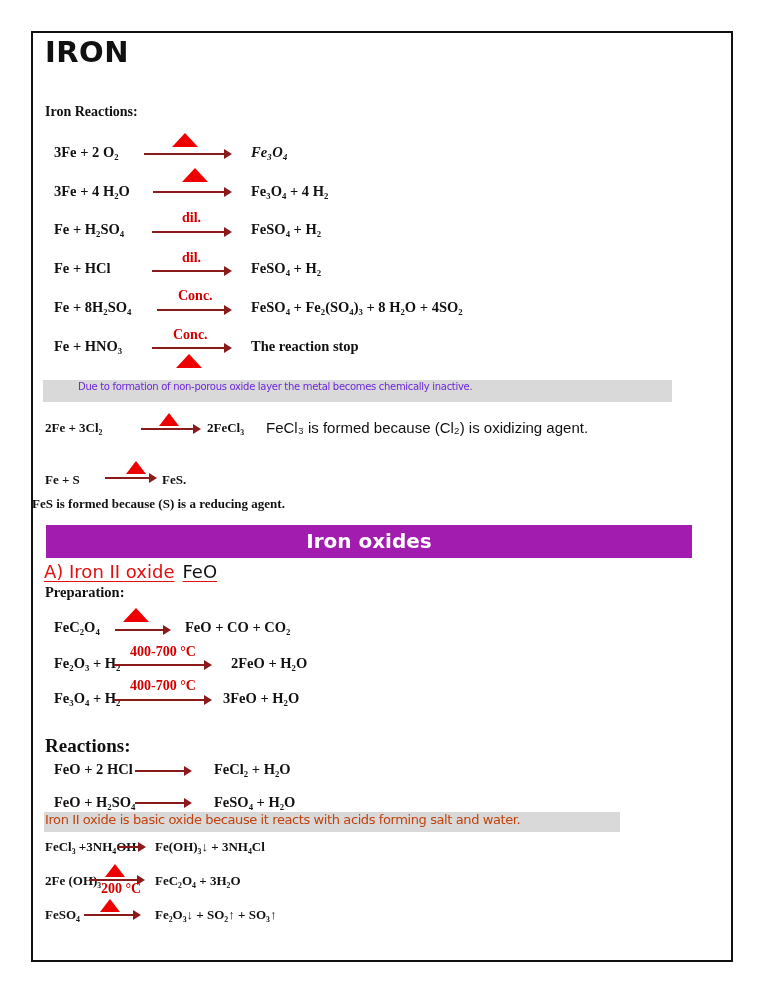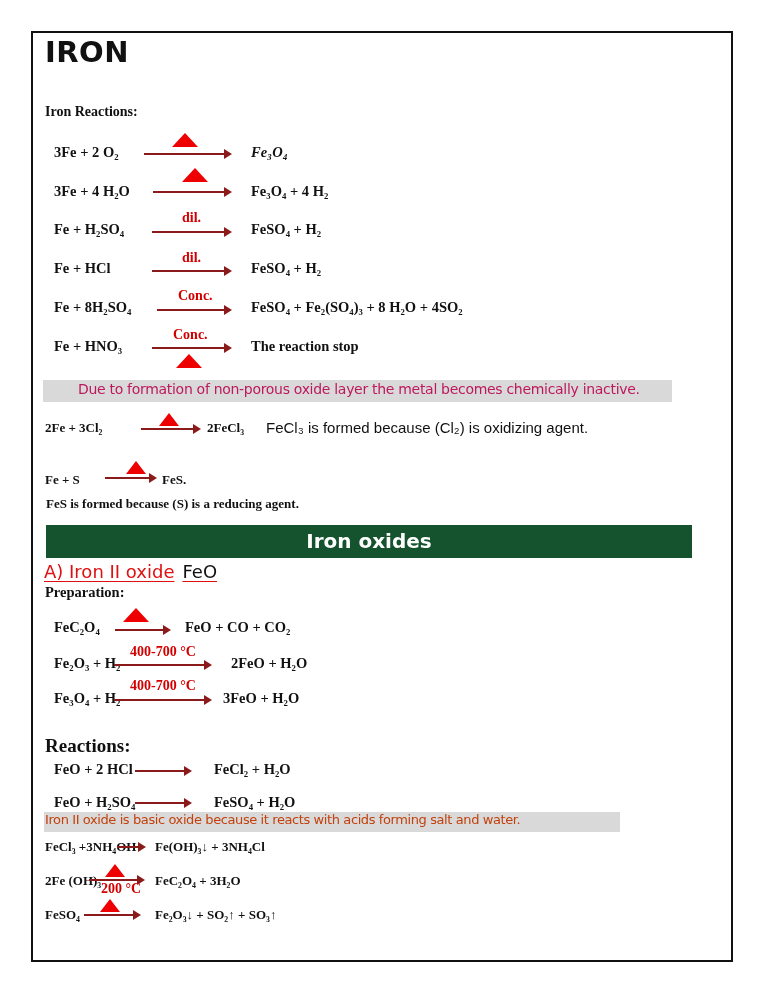--- a/index.html
+++ b/index.html
@@ -10,22 +10,22 @@
     .serif { font-family: "Liberation Serif", serif; font-weight: bold; }
     .sub-h { font-size: 14px; }
     .eq { font-size: 14.5px; margin-left: 9px; }
     .eq-small { font-size: 13px; }
     .arrow { position: absolute; height: 2px; background: #8b1a1a; }
     .arrow::after { content: ""; position: absolute; right: -6px; top: -4px; border-left: 8px solid #8b1a1a; border-top: 5px solid transparent; border-bottom: 5px solid transparent; }
     .tri { position: absolute; width: 0; height: 0; border-left: 13px solid transparent; border-right: 13px solid transparent; border-bottom: 14px solid #ee0000; }
     .tri-s { border-left: 10px solid transparent; border-right: 10px solid transparent; border-bottom: 13px solid #ee0000; }
     .cond { position: absolute; color: #d40000; font-family: "Liberation Serif", serif; font-weight: bold; font-size: 14px; white-space: nowrap; }
     .note-bar { position: absolute; left: 43px; top: 380px; width: 629px; height: 22px; background: #d9d9d9; }
-    .note-text { left: 78px; top: 381px; font-family: "DejaVu Sans", sans-serif; font-size: 14px; color: #be185d; letter-spacing: -0.3px; }
-    .black-bar { position: absolute; left: 46px; top: 525px; width: 646px; height: 33px; background: #14532d; color: #fff; text-align: center; font-family: "DejaVu Sans", sans-serif; font-weight: bold; font-size: 20px; line-height: 33px; }
+    .note-text { left: 78px; top: 381px; font-family: "DejaVu Sans", sans-serif; font-size: 10px; color: #6d28d9; letter-spacing: -0.3px; }
+    .black-bar { position: absolute; left: 46px; top: 525px; width: 646px; height: 33px; background: #a21caf; color: #fff; text-align: center; font-family: "DejaVu Sans", sans-serif; font-weight: bold; font-size: 20px; line-height: 33px; }
     .red-head { left: 44px; top: 561px; font-family: "DejaVu Sans", sans-serif; font-size: 18px; color: #e01010; text-decoration: underline; text-underline-offset: 3px; }
     .red-head .feo { color: #111; margin-left: 8px; }
     .basic-bar { position: absolute; left: 44px; top: 812px; width: 576px; height: 20px; background: #d9d9d9; }
     .basic-text { left: 45px; top: 812px; font-family: "DejaVu Sans", sans-serif; font-size: 13px; color: #c2410c; letter-spacing: -0.4px; }
     .inline-sans { font-family: "Liberation Sans", sans-serif; font-weight: normal; font-size: 15px; }
   </style>
 </head>
 <body>
 
 <div class="page-box"></div>
@@ -71,21 +71,21 @@
 <div class="abs serif eq-small" style="left:45px;top:420px;">2Fe + 3Cl₂</div>
 <div class="tri tri-s" style="left:159px;top:413px;"></div>
 <div class="arrow" style="left:141px;top:428px;width:54px;"></div>
 <div class="abs serif eq-small" style="left:207px;top:420px;">2FeCl₃</div>
 <div class="abs inline-sans" style="left:266px;top:419px;">FeCl₃ is formed because (Cl₂) is oxidizing agent.</div>
 
 <div class="abs serif eq-small" style="left:45px;top:472px;">Fe + S</div>
 <div class="tri tri-s" style="left:126px;top:461px;"></div>
 <div class="arrow" style="left:105px;top:477px;width:46px;"></div>
 <div class="abs serif eq-small" style="left:162px;top:472px;">FeS.</div>
-<div class="abs serif eq-small" style="left:46px;top:496px;">FeS is formed because (S) is a reducing agent.</div>
+<div class="abs serif eq-small" style="left:32px;top:496px;">FeS is formed because (S) is a reducing agent.</div>
 
 <div class="black-bar">Iron oxides</div>
 
 <div class="abs red-head"><span>A) Iron II oxide</span><span class="feo">FeO</span></div>
 
 <div class="abs serif" style="left:45px;top:584px;font-size:14.5px;">Preparation:</div>
 
 <div class="abs serif eq" style="left:45px;top:619px;">FeC₂O₄</div>
 <div class="tri" style="left:123px;top:608px;"></div>
 <div class="arrow" style="left:115px;top:629px;width:50px;"></div>

